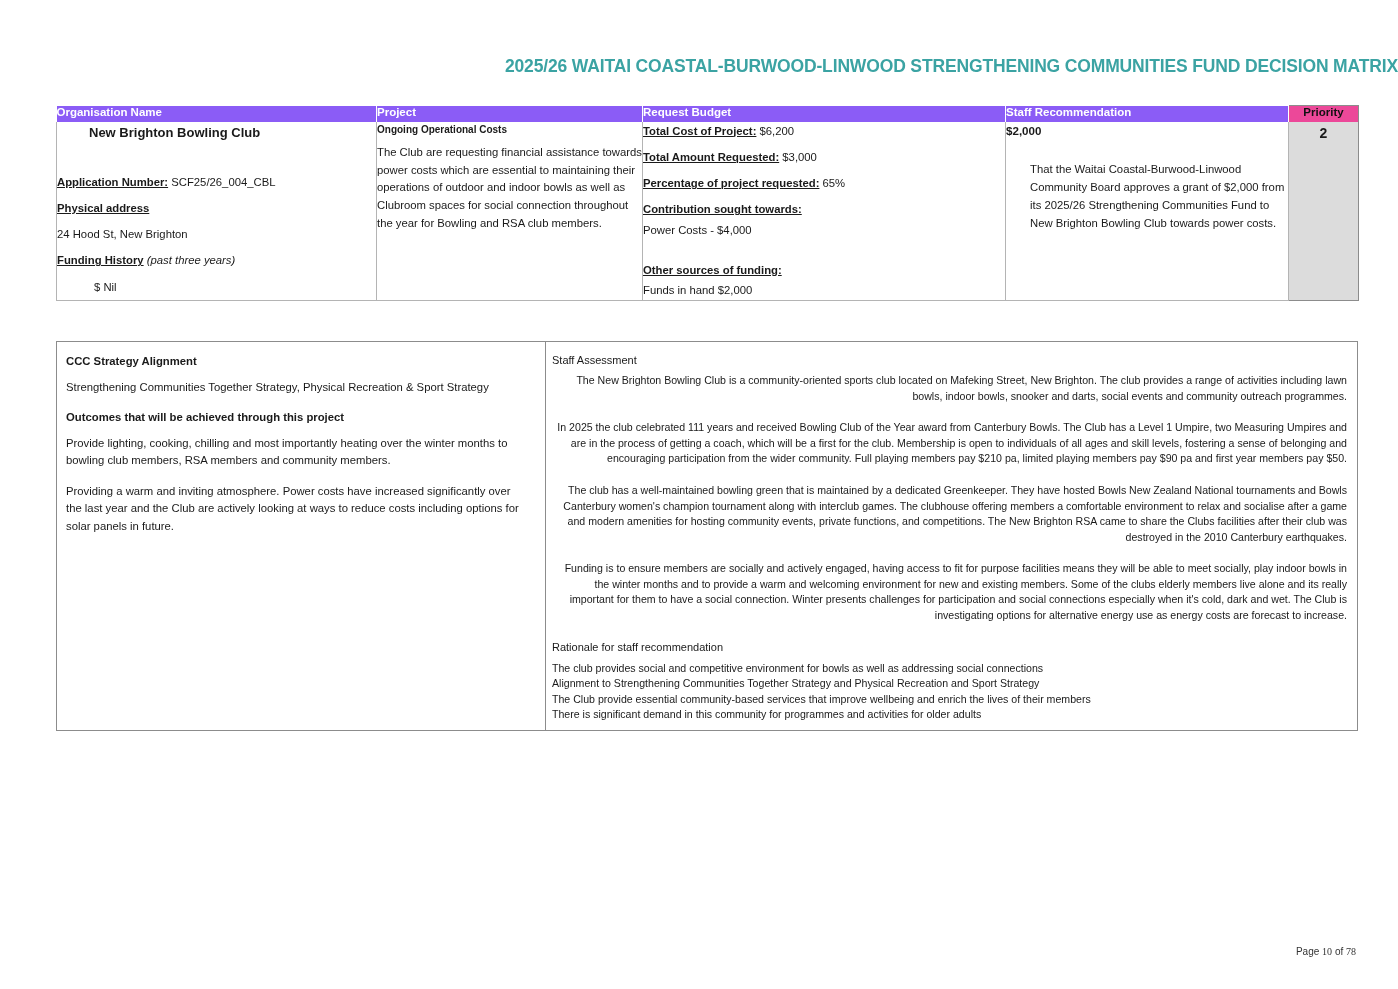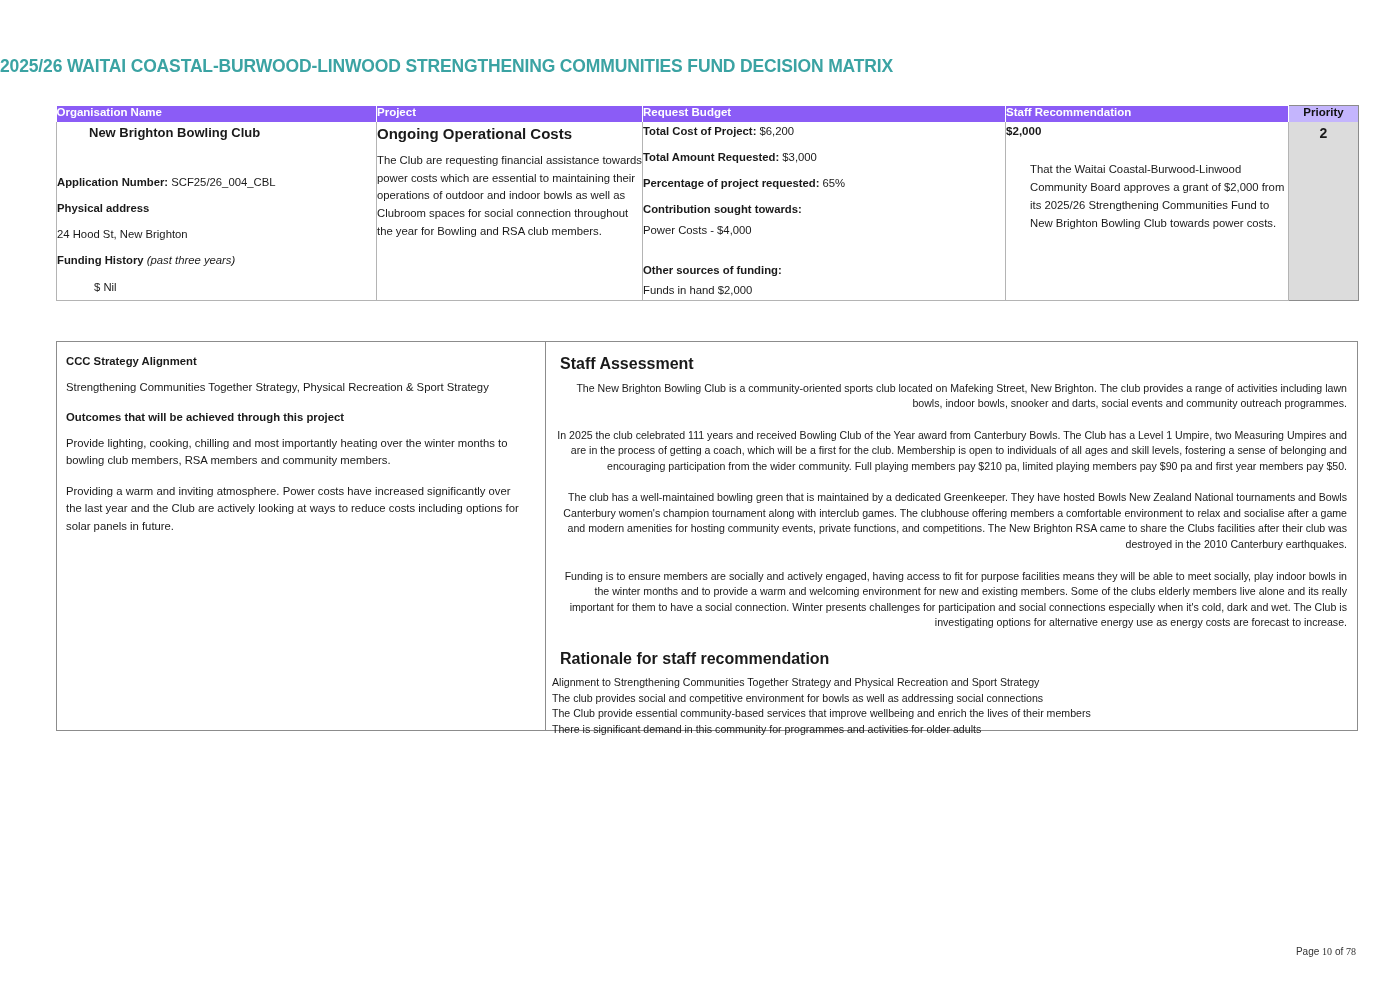--- a/index.html
+++ b/index.html
@@ -15,21 +15,21 @@
     color: #1a1a1a;
     overflow: hidden;
   }
 
   
   #doc-title {
     position: absolute;
     left: 0;
     top: 56px;
     width: 1398px;
-    text-align: left;
+    text-align: right;
     font-size: 17.5px;
     font-weight: bold;
     color: #3BA3A3;
     letter-spacing: -0.15px;
   }
 
   
   #matrix-table {
     position: absolute;
     left: 56px;
@@ -47,21 +47,21 @@
     background: #8b5cf6;
     color: #ffffff;
     font-size: 11.5px;
     font-weight: bold;
     text-align: left;
     padding: 11px 0 10px 9px;
     border-right: 1px solid #ffffff;
     height: 16px;
   }
   .hdr-priority {
-    background: #c4b5fd;
+    background: #ec4899;
     color: #111111;
     font-size: 11.5px;
     font-weight: bold;
     text-align: center;
     padding: 5px 0 0 0;
     border: 1px solid #8c8c8c;
     border-bottom: none;
   }
 
   .body-cell {
@@ -80,27 +80,27 @@
     font-size: 14px;
     font-weight: bold;
     padding-top: 9px;
   }
   .org-name {
     font-size: 13px;
     font-weight: bold;
     margin-bottom: 30px;
     padding-left: 32px;
   }
-  .lbl { font-weight: bold; }
+  .lbl { font-weight: bold; text-decoration: underline; }
   .ital { font-style: italic; font-weight: normal; }
   .row-line { margin-bottom: 8px; }
   .row-line:last-child { margin-bottom: 0; margin-left: 37px; }
   .tight { margin-bottom: 2px; }
   .gap-lg { height: 22px; }
-  .proj-title { font-weight: bold; font-size: 15px; margin-bottom: 6px; }
+  .proj-title { font-weight: bold; font-size: 10px; margin-bottom: 6px; }
   .proj-body { line-height: 1.58; }
   .rec-amount { font-weight: bold; font-size: 11.6px; margin-bottom: 20px; }
   .rec-body { line-height: 1.6; margin-left: 24px; }
 
   
   #detail-panel {
     position: absolute;
     left: 56px;
     top: 341px;
     width: 1302px;
@@ -124,24 +124,23 @@
     font-size: 10.6px;
     line-height: 1.47;
     font-family: "Liberation Sans Narrow", "Liberation Sans", sans-serif;
     transform-origin: left top;
   }
   .sec-head {
     font-weight: bold;
     margin-bottom: 8px;
   }
   .sec-head-narrow {
-    font-weight: bold;
+    font-weight: normal;
     margin-bottom: 5px;
-    font-size: 16px;
-    margin-left: 8px;
+    font-size: 11px;
   }
   .para-narrow { margin: 0 0 16px 0; text-align: right; }
   .line-narrow { margin: 0; }
   .strategy-para { margin: 0 0 13px 0; }
 
   
   #page-footer {
     position: absolute;
     right: 42px;
     top: 946px;
@@ -235,22 +234,22 @@
     <p class="strategy-para">Providing a warm and inviting atmosphere. Power costs have increased significantly over the last year and the Club are actively looking at ways to reduce costs including options for solar panels in future.</p>
   </div>
 
   <div id="assessment-col">
     <div class="sec-head-narrow">Staff Assessment</div>
     <p class="para-narrow">The New Brighton Bowling Club is a community-oriented sports club located on Mafeking Street, New Brighton.  The club provides a range of activities including lawn bowls, indoor bowls, snooker and darts, social events and community outreach programmes.</p>
     <p class="para-narrow">In 2025 the club celebrated 111 years and received Bowling Club of the Year award from Canterbury Bowls. The Club has a Level 1 Umpire, two Measuring Umpires and are in the process of getting a coach, which will be a first for the club. Membership is open to individuals of all ages and skill levels, fostering a sense of belonging and encouraging participation from the wider community. Full playing members pay $210 pa, limited playing members pay $90 pa and first year members pay $50.</p>
     <p class="para-narrow">The club has a well-maintained bowling green that is maintained by a dedicated Greenkeeper. They have hosted Bowls New Zealand National tournaments and Bowls Canterbury women's champion tournament along with interclub games.  The clubhouse offering members a comfortable environment to relax and socialise after a game and modern amenities for hosting community events, private functions, and competitions.  The New Brighton RSA came to share the Clubs facilities after their club was destroyed in the 2010 Canterbury earthquakes.</p>
     <p class="para-narrow">Funding is to ensure members are socially and actively engaged, having access to fit for purpose facilities means they will be able to meet socially, play indoor bowls in the winter months and to provide a warm and welcoming environment for new and existing members.  Some of the clubs elderly members live alone and its really important for them to have a social connection. Winter presents challenges for participation and social connections especially when it's cold, dark and wet. The Club is investigating options for alternative energy use as energy costs are forecast to increase.</p>
     <div class="sec-head-narrow">Rationale for staff recommendation</div>
+    <div class="line-narrow">The club provides social and competitive environment for bowls as well as addressing social connections</div>
     <div class="line-narrow">Alignment to Strengthening Communities Together Strategy and Physical Recreation and Sport Strategy</div>
-    <div class="line-narrow">The club provides social and competitive environment for bowls as well as addressing social connections</div>
     <div class="line-narrow">The Club provide essential community-based services that improve wellbeing and enrich the lives of their members</div>
     <div class="line-narrow">There is significant demand in this community for programmes and activities for older adults</div>
   </div>
 
 </div>
 
 <div id="page-footer">
   <span>Page</span>
   <span class="num">10</span>
   <span>of</span>

